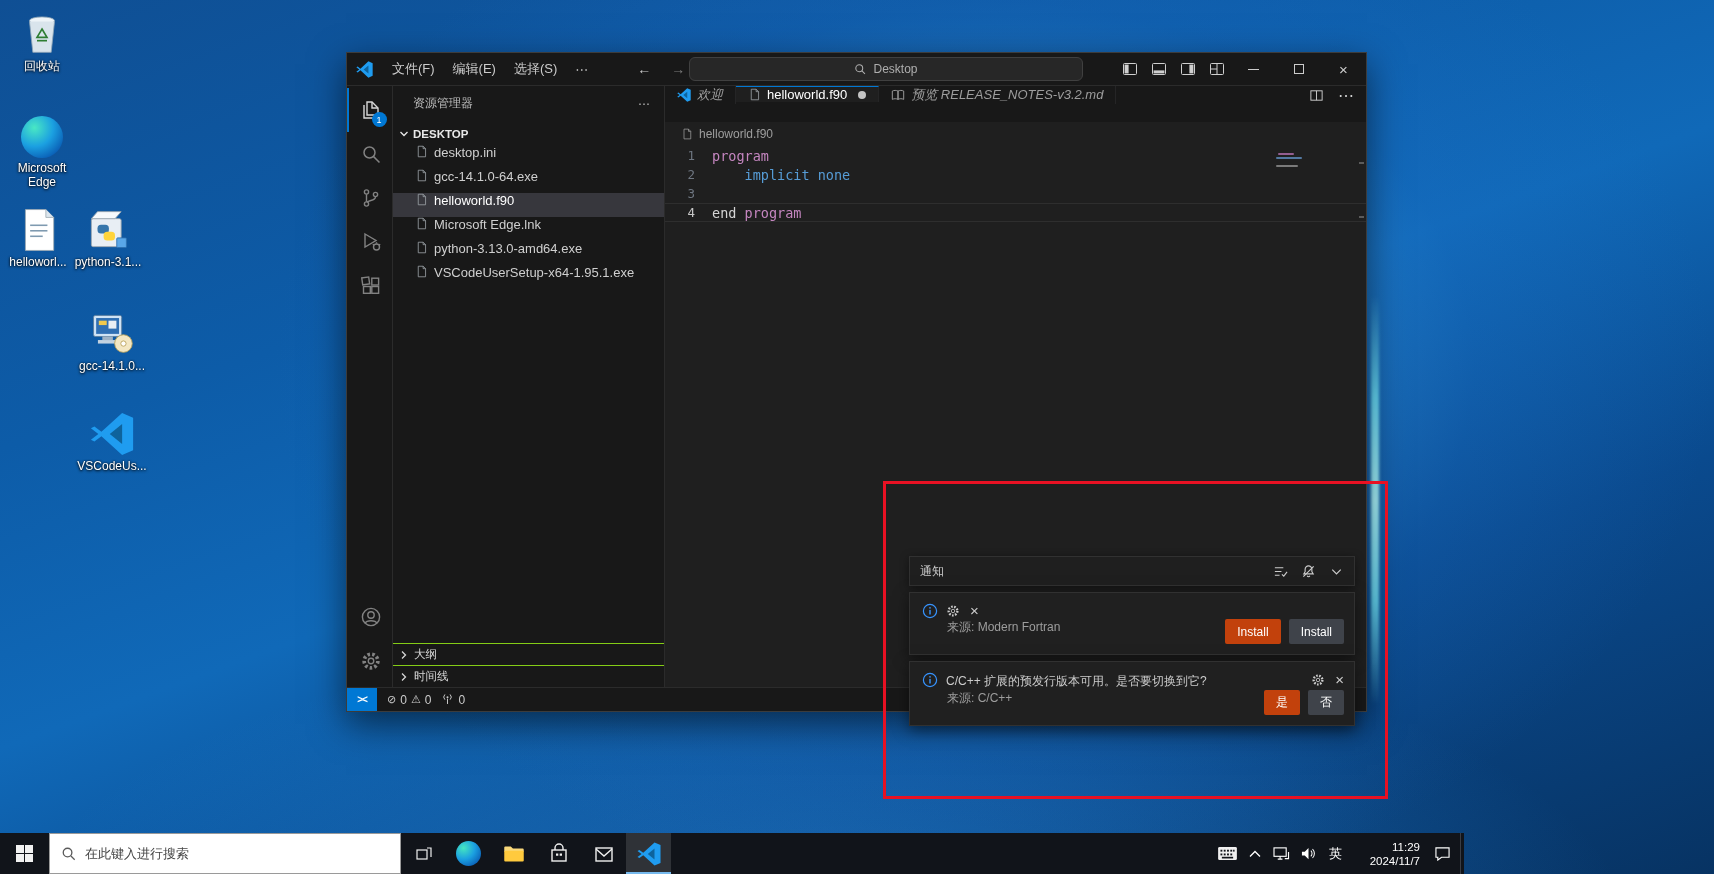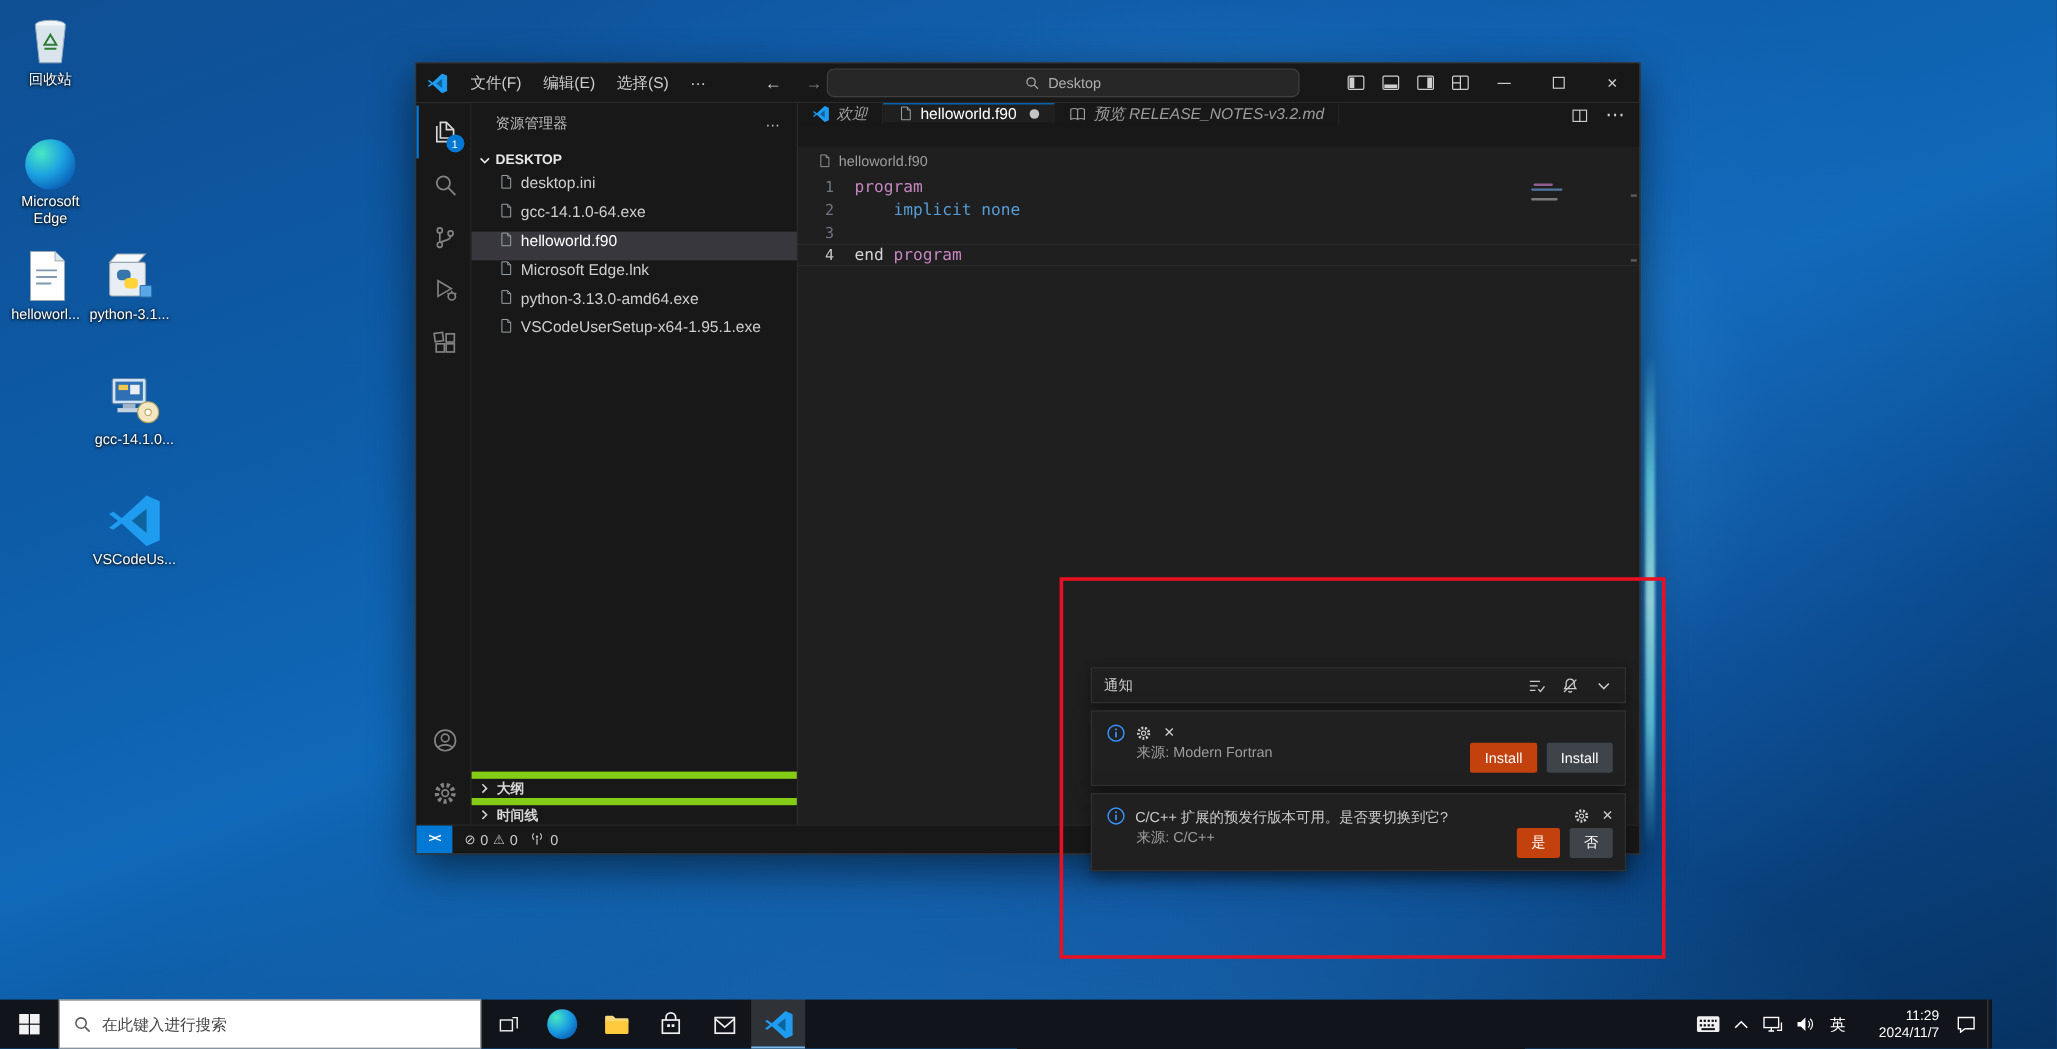--- a/index.html
+++ b/index.html
@@ -47,21 +47,21 @@
        font-size:9px;display:flex;align-items:center;justify-content:center}
 
   .sidebar{width:272px;background:#181818;border-right:1px solid #2b2b2b;position:relative;font-size:13px;color:#cfcfcf}
   .sb-title{height:35px;display:flex;align-items:center;padding:0 14px 0 20px;font-size:12px;color:#bcbcbc}
   .sb-title .sp{flex:1}
   .sb-sec{height:22px;display:flex;align-items:center;gap:2px;font-weight:700;font-size:11.5px;color:#e8e8e8;padding-left:4px;margin-top:2px}
   .sb-file{height:24px;display:flex;align-items:flex-start;gap:6px;padding-left:22px}
   .sb-file.selected{background:#37373d;color:#fff}
   .file-ic{color:#9da3a8;flex:0 0 auto}
   .sb-bottom{position:absolute;left:0;right:0;bottom:0}
-  .sb-brow{height:22px;border-top:6px solid #84cc16;display:flex;align-items:center;gap:3px;font-weight:700;font-size:11.5px;padding-left:4px;color:#d6d6d6}
+  .sb-brow{height:22px;border-top:1px solid #84cc16;display:flex;align-items:center;gap:3px;font-weight:400;font-size:11.5px;padding-left:4px;color:#d6d6d6}
 
   .editorpane{flex:1;display:flex;flex-direction:column;position:relative;min-width:0;background:#1f1f1f}
   .tabsbar{flex:0 0 36px;height:36px;background:#181818;display:flex;align-items:flex-start}
   .tab{display:flex;align-items:center;gap:6px;padding:0 12px;font-size:13px;color:#9d9d9d;background:#181818;border-right:1px solid #252526}
   .tab.active{background:#1f1f1f;color:#fff;border-top:1px solid #0078d4}
   .tab .ital{font-style:italic}
   .dot{width:8px;height:8px;border-radius:50%;background:#c4c4c4;margin-left:5px}
   .tab-acts{margin-left:auto;display:flex;align-items:center;gap:14px;padding-right:12px;color:#cfcfcf}
   .breadcrumb{flex:0 0 24px;height:24px;display:flex;align-items:center;gap:6px;padding-left:16px;font-size:12px;color:#9e9e9e}
 
@@ -93,21 +93,21 @@
   .statusbar{flex:0 0 24px;height:24px;background:#181818;border-top:1px solid #2b2b2b;display:flex;align-items:center;font-size:12px;color:#ccc}
   .st-remote{height:100%;width:30px;background:#0078d4;color:#fff;display:flex;align-items:center;justify-content:center;
        font-size:10px;font-weight:700;letter-spacing:-1px}
   .st-item{display:flex;align-items:center;gap:4px;margin-left:10px;white-space:nowrap}
   .st-ic{font-size:11px}
   .st-right{margin-left:auto;display:flex;align-items:center}
   .st-right .st-item{margin-left:0;margin-right:16px}
 
   .redbox{position:absolute;left:883px;top:481px;width:505px;height:318px;border:3px solid #e81123;z-index:45;pointer-events:none}
 
-  .taskbar{position:absolute;left:0;bottom:0;width:1660px;height:41px;background:#11141a;z-index:50;display:flex;align-items:stretch}
+  .taskbar{position:absolute;left:0;bottom:0;width:1464px;height:41px;background:#11141a;z-index:50;display:flex;align-items:stretch}
   .tk-start{width:49px;display:flex;align-items:center;justify-content:center}
   .winlogo{display:grid;grid-template-columns:8px 8px;grid-template-rows:8px 8px;gap:1px}
   .winlogo span{background:#f2f2f2}
   .tk-search{width:352px;background:#fff;border:1px solid #9a9a9a;display:flex;align-items:center;gap:9px;padding:0 11px;color:#444;font-size:13px}
   .tk-btn{width:45px;display:flex;align-items:center;justify-content:center}
   .tk-btn.active{background:rgba(255,255,255,.13);box-shadow:inset 0 -2px 0 #76b9ed}
   .tk-sp{flex:1}
   .tray{display:flex;align-items:center}
   .tr-it{width:27px;height:100%;display:flex;align-items:center;justify-content:center;color:#fff;font-size:13px}
   .tr-clock{display:flex;flex-direction:column;align-items:flex-end;justify-content:center;font-size:11.5px;line-height:14px;color:#fff;margin:0 9px;min-width:62px}

